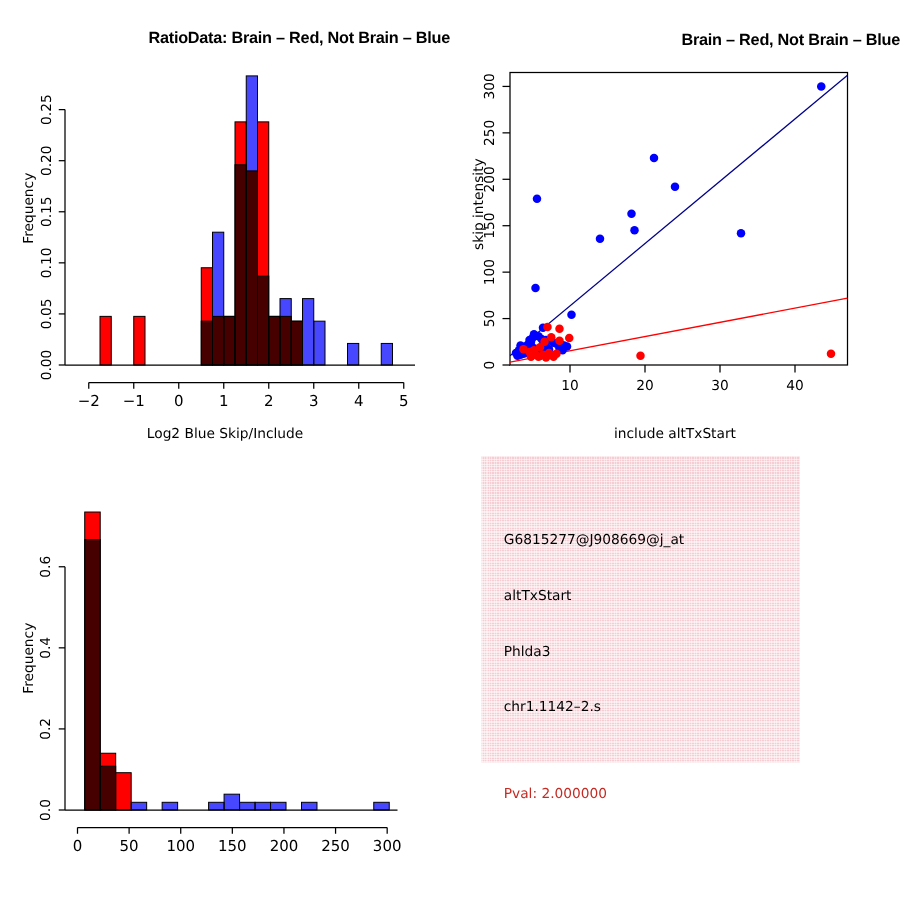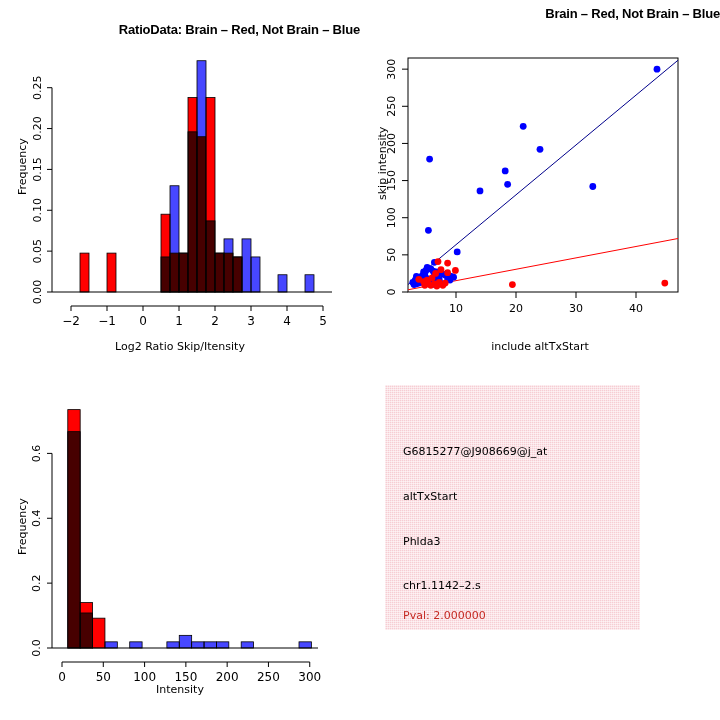--- a/index.html
+++ b/index.html
@@ -16,21 +16,21 @@
   }
   .panel {
     position: absolute;
     width: 360px;
     height: 360px;
     box-sizing: border-box;
   }
   #panel-ratio   { left: 0;   top: 0;   }
   #panel-scatter { left: 360px; top: 0; }
   #panel-gene    { left: 0;   top: 360px; }
-  #panel-info    { left: 360px; top: 360px; }
+  #panel-info    { left: 360px; top: 340px; }
 
   .plot-title {
     position: absolute;
     left: 0;
     width: 100%;
     text-align: right;
     font-weight: bold;
     font-size: 13px;
     color: #000;
     font-family: Liberation Sans, sans-serif;
@@ -63,28 +63,28 @@
       repeating-linear-gradient(90deg,  rgba(255,255,255,0.45) 0 1px, rgba(255,255,255,0) 1px 2px);
   }
   #panel-info .info-line {
     position: absolute;
     left: 18px;
     font-size: 11px;
     color: #000;
     white-space: nowrap;
     font-family: "DejaVu Sans", sans-serif;
   }
-  #panel-info .info-line.pval { color: #c52a23; }
+  #panel-info .info-line.pval { color: #c52a23; margin-top: 39px; }
 </style>
 </head>
 <body>
 
 <div class="panel" id="panel-ratio">
   <div class="plot-title" style="top:22px">RatioData: Brain – Red, Not Brain – Blue</div>
-  <div class="axis-title" style="left:0;top:340px;width:100%">Log2 Ratio Skip/Itensity</div>
+  <div class="axis-title" style="left:0;top:340px;width:100%">Log2 Blue Skip/Include</div>
   <div class="axis-title ylab" style="left:16px;top:195px">Frequency</div>
   <svg id="svg-ratio" width="360" height="360">
       <g>
         <rect x="80" y="253.0993103448276" width="9" height="38.900689655172414" fill="#FF0000" stroke="#000" stroke-width="0.8"></rect>
         <rect x="107" y="253.0993103448276" width="9" height="38.900689655172414" fill="#FF0000" stroke="#000" stroke-width="0.8"></rect>
         <rect x="161" y="214.19862068965517" width="9" height="77.80137931034483" fill="#FF0000" stroke="#000" stroke-width="0.8"></rect>
         <rect x="170" y="253.0993103448276" width="9" height="38.900689655172414" fill="#FF0000" stroke="#000" stroke-width="0.8"></rect>
         <rect x="179" y="253.0993103448276" width="9" height="38.900689655172414" fill="#FF0000" stroke="#000" stroke-width="0.8"></rect>
         <rect x="188" y="97.49655172413793" width="9" height="194.50344827586207" fill="#FF0000" stroke="#000" stroke-width="0.8"></rect>
         <rect x="197" y="136.72413793103445" width="9" height="155.27586206896555" fill="#FF0000" stroke="#000" stroke-width="0.8"></rect>
@@ -134,21 +134,21 @@
         <line x1="287" y1="306" x2="287" y2="311" stroke="#000" stroke-width="1"></line>
         <text x="287" y="325" font-size="12" font-family="&quot;DejaVu Sans&quot;, sans-serif" fill="#000" text-anchor="middle">4</text>
         <line x1="323" y1="306" x2="323" y2="311" stroke="#000" stroke-width="1"></line>
         <text x="323" y="325" font-size="12" font-family="&quot;DejaVu Sans&quot;, sans-serif" fill="#000" text-anchor="middle">5</text>
         <line x1="52" y1="292" x2="332" y2="292" stroke="#000" stroke-width="1"></line>
       </g>
     </svg>
 </div>
 
 <div class="panel" id="panel-scatter">
-  <div class="plot-title" style="top:6px">Brain – Red, Not Brain – Blue</div>
+  <div class="plot-title" style="top:24px">Brain – Red, Not Brain – Blue</div>
   <div class="axis-title" style="left:0;top:340px;width:100%">include altTxStart</div>
   <div class="axis-title ylab" style="left:16px;top:200px">skip intensity</div>
   <svg id="svg-scatter" width="360" height="360">
       <g>
         <rect x="48" y="58" width="270" height="234" fill="none" stroke="#000" stroke-width="1"></rect>
         <clipPath id="clip-scatter">
           <rect x="48" y="58" width="270" height="234"></rect>
         </clipPath>
         <g clip-path="url(#clip-scatter)">
           <line x1="48" y1="284.57142857142856" x2="318" y2="60.22857142857143" stroke="#00008B" stroke-width="1"></line>
@@ -244,21 +244,20 @@
         <text x="156" y="312" font-size="11" font-family="&quot;DejaVu Sans&quot;, sans-serif" fill="#000" text-anchor="middle">20</text>
         <line x1="216" y1="292" x2="216" y2="298" stroke="#000" stroke-width="1"></line>
         <text x="216" y="312" font-size="11" font-family="&quot;DejaVu Sans&quot;, sans-serif" fill="#000" text-anchor="middle">30</text>
         <line x1="276" y1="292" x2="276" y2="298" stroke="#000" stroke-width="1"></line>
         <text x="276" y="312" font-size="11" font-family="&quot;DejaVu Sans&quot;, sans-serif" fill="#000" text-anchor="middle">40</text>
       </g>
     </svg>
 </div>
 
 <div class="panel" id="panel-gene">
-  <div class="axis-title" style="left:0;top:323px;width:100%">Intensity</div>
   <div class="axis-title ylab" style="left:16px;top:195px">Frequency</div>
   <svg id="svg-gene" width="360" height="360">
       <g>
         <rect x="67.78064516129032" y="49.62162162162164" width="12.387096774193552" height="238.37837837837836" fill="#FF0000" stroke="#000" stroke-width="0.8"></rect>
         <rect x="80.16774193548387" y="242.59459459459458" width="12.387096774193552" height="45.40540540540542" fill="#FF0000" stroke="#000" stroke-width="0.8"></rect>
         <rect x="92.55483870967743" y="258.1621621621622" width="12.387096774193537" height="29.83783783783781" fill="#FF0000" stroke="#000" stroke-width="0.8"></rect>
         <rect x="67.78064516129032" y="71.67567567567568" width="12.387096774193552" height="216.32432432432432" fill="#0000FF" stroke="#000" stroke-width="0.8" fill-opacity="0.72" style="mix-blend-mode:multiply"></rect>
         <rect x="80.16774193548387" y="252.97297297297297" width="12.387096774193552" height="35.02702702702703" fill="#0000FF" stroke="#000" stroke-width="0.8" fill-opacity="0.72" style="mix-blend-mode:multiply"></rect>
         <rect x="104.94193548387096" y="281.8378378378378" width="12.387096774193552" height="6.16216216216219" fill="#0000FF" stroke="#000" stroke-width="0.8" fill-opacity="0.72" style="mix-blend-mode:multiply"></rect>
         <rect x="129.71612903225807" y="281.8378378378378" width="12.387096774193566" height="6.16216216216219" fill="#0000FF" stroke="#000" stroke-width="0.8" fill-opacity="0.72" style="mix-blend-mode:multiply"></rect>

